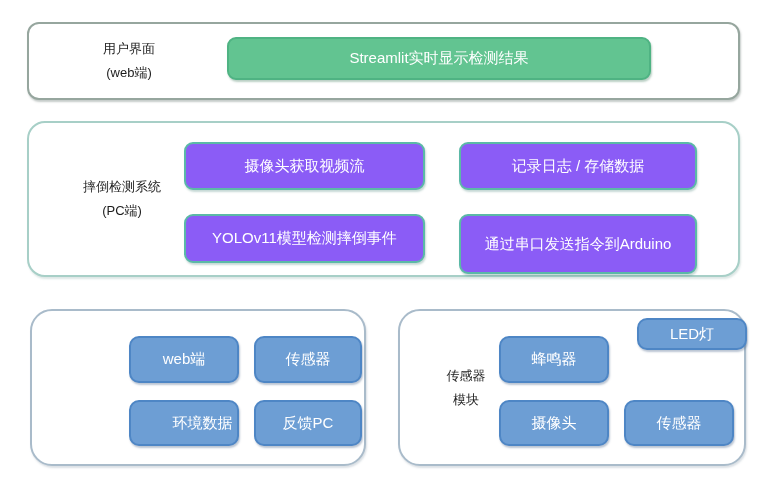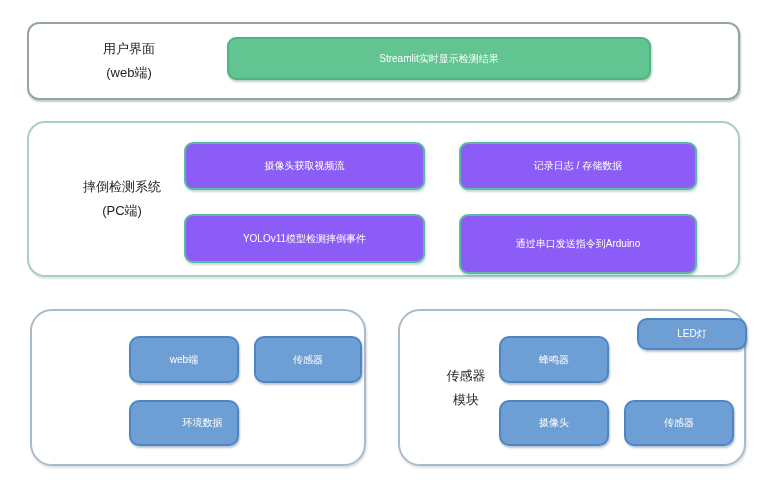--- a/index.html
+++ b/index.html
@@ -61,21 +61,21 @@
   .sec-mid .sec-label  { left: 14px; width: 158px; }
   .sec-bl  .sec-label  { left: 8px;  width: 116px; }
   .sec-br  .sec-label  { left: 14px; width: 104px; }
   .node {
     position: absolute;
     box-sizing: border-box;
     display: flex;
     align-items: center;
     justify-content: center;
     color: #ffffff;
-    font-size: 10px;
+    font-size: 15px;
     text-align: center;
     white-space: nowrap;
   }
   .node-green {
     background: #62c491;
     border: 2px solid #4fb383;
     border-radius: 9px;
     box-shadow: 1px 2px 2px rgba(60,120,90,0.35);
   }
   .node-teal {
@@ -129,20 +129,21 @@
     <div class="node node-teal n-camera">摄像头获取视频流</div>
     <div class="node node-teal n-log">记录日志 / 存储数据</div>
     <div class="node node-teal n-yolo">YOLOv11模型检测摔倒事件</div>
     <div class="node node-teal n-serial">通过串口发送指令到Arduino</div>
   </div>
 
   <div class="container sec-bl">
     <div class="node node-blue n-recv">web端</div>
     <div class="node node-blue n-sens1">传感器</div>
     <div class="node node-blue n-env">环境数据</div>
+    <div class="node node-blue n-feedback">反馈PC</div>
   </div>
 
   <div class="container sec-br">
     <div class="sec-label">
       <span>传感器</span>
       <span>模块</span>
     </div>
     <div class="node node-blue n-buzzer">蜂鸣器</div>
     <div class="node node-blue n-led">LED灯</div>
     <div class="node node-blue n-cam2">摄像头</div>

